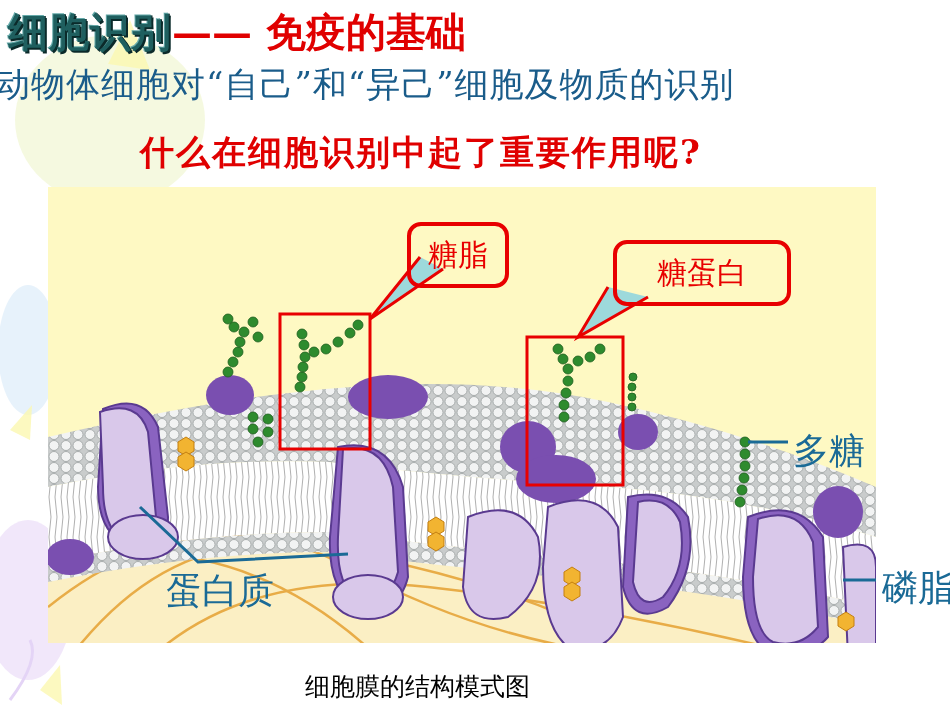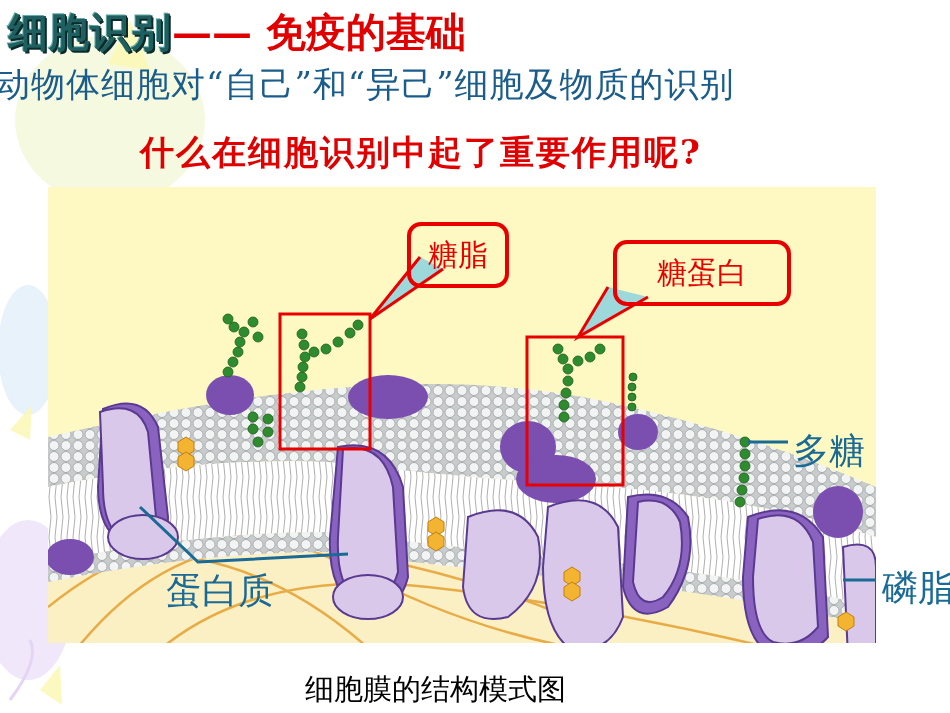--- a/index.html
+++ b/index.html
@@ -6,21 +6,21 @@
   body{width:950px;height:713px;position:relative;overflow:hidden;background:#ffffff;font-family:"DejaVu Sans","Liberation Sans",sans-serif;}
   .bg-deco{position:absolute;pointer-events:none;}
   .title{position:absolute;left:8px;top:10px;font-size:40px;font-weight:bold;white-space:nowrap;line-height:44px;}
   .title .main{color:#1f5f5f;text-shadow:2px 2px 0 #0b2a2a,-1px -1px 0 #6aa,1px 0 0 #0b2a2a;letter-spacing:1px;}
   .title .sub{color:#e00000;font-family:"DejaVu Serif","Liberation Serif",serif;font-weight:bold;}
   .line2{position:absolute;left:-4px;top:62px;font-size:34px;color:#1a5c8a;white-space:nowrap;font-family:"DejaVu Serif","Liberation Serif",serif;letter-spacing:1px;}
   .line3{position:absolute;left:96px;top:130px;font-size:34px;color:#e00000;white-space:nowrap;font-family:"DejaVu Serif","Liberation Serif",serif;font-weight:bold;letter-spacing:2px;margin-left:44px;}
   .figure{position:absolute;left:48px;top:187px;width:828px;height:456px;overflow:hidden;background:#fef9c3;}
   .callout{position:absolute;border:4px solid #e80000;border-radius:14px;background:transparent;color:#e80000;font-size:30px;display:flex;align-items:center;justify-content:center;font-family:"DejaVu Serif","Liberation Serif",serif;}
   .label{position:absolute;color:#1a6a96;font-size:36px;white-space:nowrap;}
-  .caption{position:absolute;left:305px;top:670px;font-size:29px;color:#000;white-space:nowrap;}
+  .caption{position:absolute;left:305px;top:670px;font-size:25px;color:#000;white-space:nowrap;}
 </style>
 </head>
 <body>
 
 <svg class="bg-deco" width="950" height="713" style="left:0;top:0;">
   <ellipse cx="110" cy="120" rx="95" ry="85" fill="#f3f8d8" opacity="0.8"></ellipse>
   <polygon points="130,20 150,70 108,64" fill="#fbf8b0" opacity="0.8"></polygon>
   <ellipse cx="28" cy="350" rx="30" ry="65" fill="#e4f1fb" opacity="0.9"></ellipse>
   <ellipse cx="28" cy="600" rx="45" ry="80" fill="#efe4fa" opacity="0.9"></ellipse>
   <polygon points="10,430 32,405 30,440" fill="#fbf8b0" opacity="0.8"></polygon>

